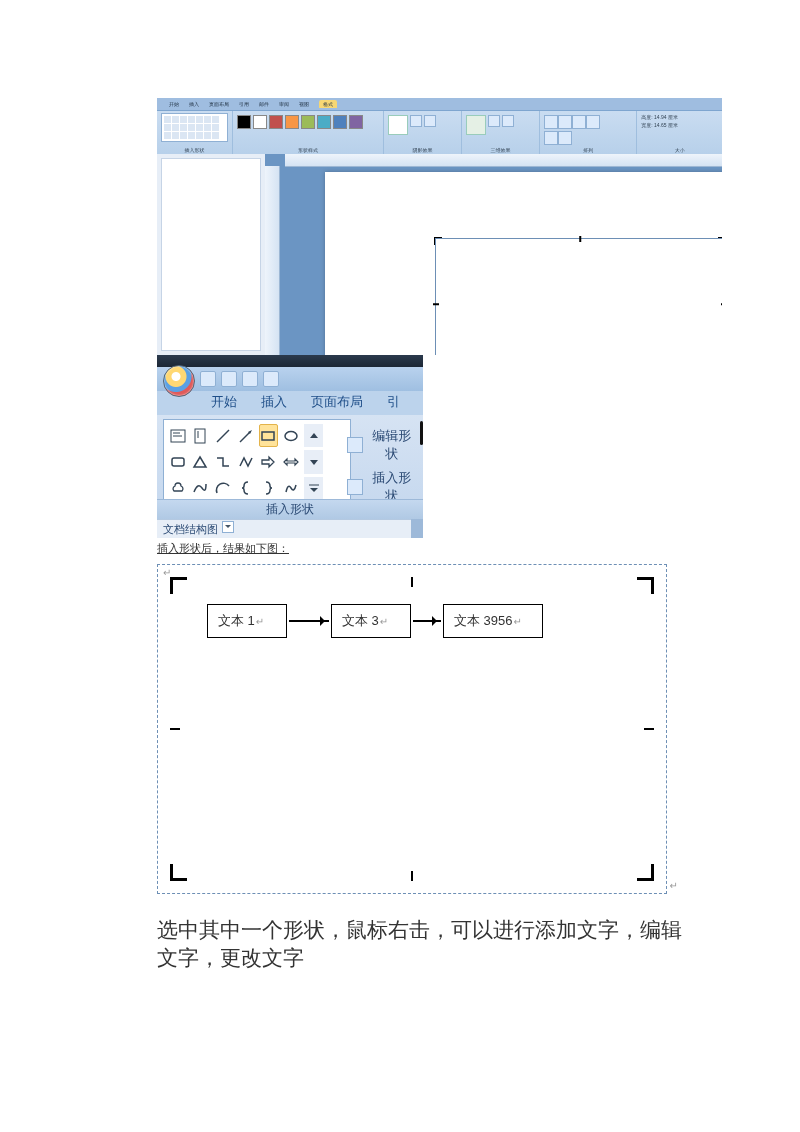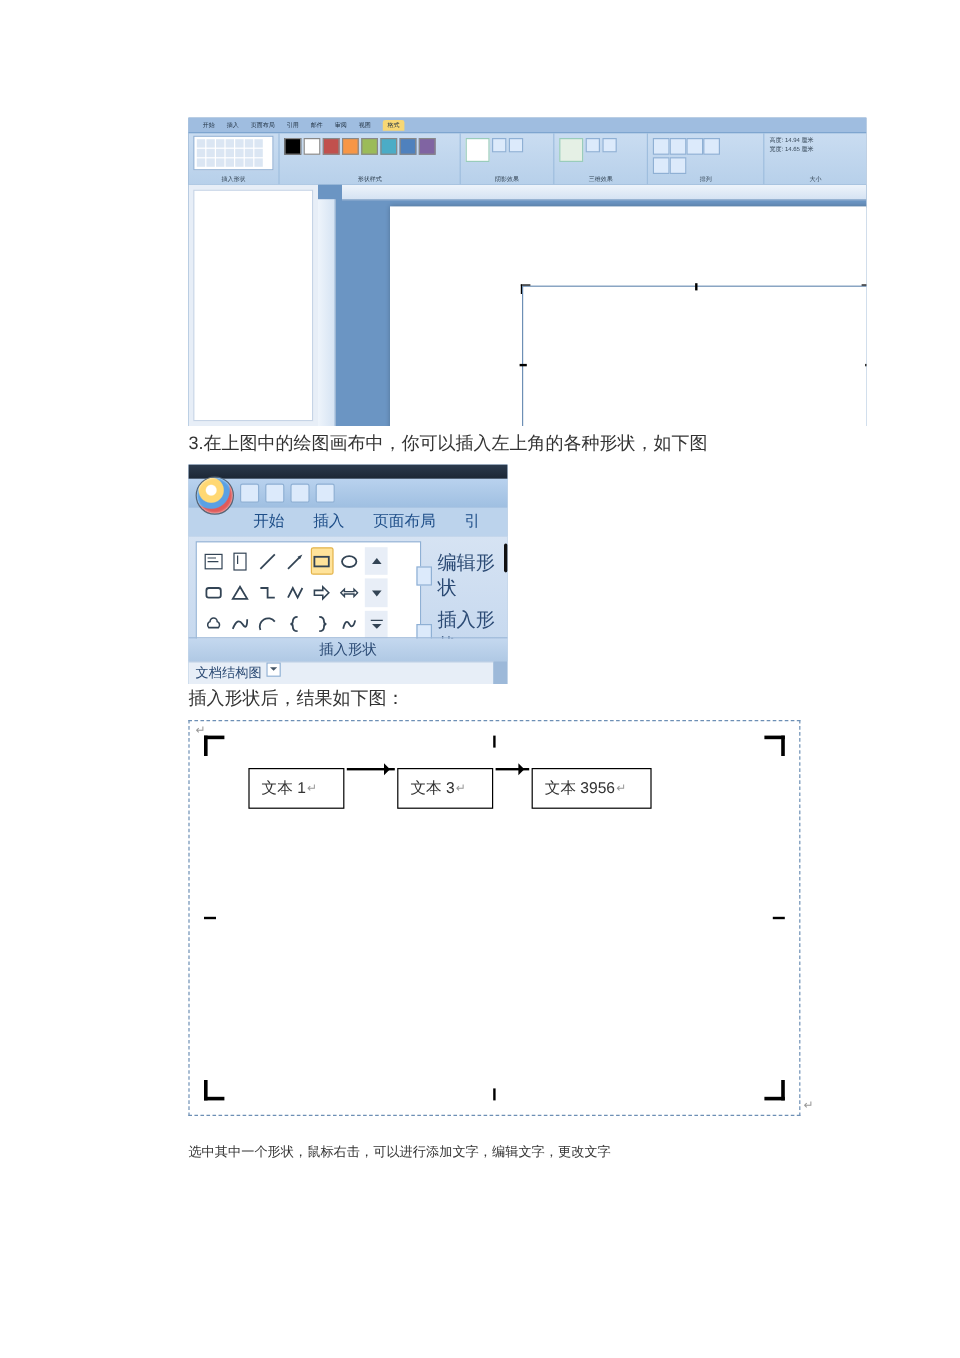--- a/index.html
+++ b/index.html
@@ -184,21 +184,21 @@
     position:absolute; left:6px; top:4px; width:178px; height:76px;
     background:#fff; border:1px solid #8fb0d4;
     display:grid; grid-template-columns:repeat(8, 1fr); grid-template-rows:repeat(3,1fr);
     padding:4px; gap:3px;
   }
   .shot2 .shapepanel .cell { display:flex; align-items:center; justify-content:center; }
   .shot2 .shapepanel svg { width:16px; height:16px; }
   .shot2 .shapepanel .cell.scroll { background:#e8eef7; }
   .shot2 .shapepanel .rect-sel { background:#ffe39a; border:1px solid #e3b34a; border-radius:2px; }
 
-  .shot2 .sidebtns { position:absolute; left:190px; top:6px; width:70px; font-size:16px; color:#2b4a74; }
+  .shot2 .sidebtns { position:absolute; left:190px; top:6px; width:70px; font-size:13px; color:#2b4a74;text-align:center; }
   .shot2 .sidebtns div { display:flex; align-items:center; gap:4px; margin:6px 0; }
   .shot2 .sidebtns .ic { width:14px; height:14px; background:#dceafb; border:1px solid #8fb0d4; }
 
   .shot2 .grplabel {
     position:absolute; left:0; right:0; bottom:0; height:19px;
     background: linear-gradient(#c4d8ef, #b0c9e4);
     text-align:center; font-size:12px; color:#2b4a74; line-height:19px;
     border-top:1px solid #9db9d9;
   }
 
@@ -209,21 +209,21 @@
   .shot2 .bottombar {
     position:absolute; left:0; right:12px; bottom:0; height:18px;
     background:#e7eef7; border-top:1px solid #b4c9e1;
     font-size:11px; color:#2b4a74; padding-left:6px; line-height:18px;
     display:flex; align-items:center; gap:18px;
   }
   .shot2 .bottombar .dd { width:10px;height:10px; border:1px solid #8fb0d4; display:inline-block; background:#fff; margin-left:4px; position:relative;}
   .shot2 .bottombar .dd::after{content:"";position:absolute;left:2px;top:3px;border:3px solid transparent;border-top-color:#456;}
 
   
-  .textline2 { margin: 3px 0 8px 157px; font-size: 15px; width:520px;}
+  .textline2 { margin: 3px 0 8px 157px; font-size: 11px; width:520px;text-decoration:underline;}
 
   
   .canvasWrap {
     margin-left: 157px;
     width: 510px;
     height: 330px;
     position: relative;
     border: 1px dashed #6d8fb5;
     background: #fff;
     box-sizing: border-box;
@@ -236,36 +236,36 @@
 
   .Lcorners.big::before, .Lcorners.big::after, .Lcorners.big .Lb::before, .Lcorners.big .Lb::after {
     width: 14px; height: 14px; border-width: 3px;
   }
   .mt { position:absolute; background:#000; }
   .mt.top { top:-2px; left:50%; width:2px; height:10px; transform:translateX(-50%);}
   .mt.bot { bottom:-2px; left:50%; width:2px; height:10px; transform:translateX(-50%);}
   .mt.lef { left:-2px; top:50%; width:10px; height:2px; transform:translateY(-50%);}
   .mt.rig { right:-2px; top:50%; width:10px; height:2px; transform:translateY(-50%);}
 
-  .boxrow { position:absolute; left: 35px; top: 25px; display:flex; }
+  .boxrow { position:absolute; left: 35px; top: 25px; display:flex; align-items:center; }
   .txtbox {
     border:1px solid #000; height:32px; padding: 0 10px;
     display:flex; align-items:center; font-size:13px; background:#fff;
   }
   .arrow {
     width:40px; height:2px; background:#000; position:relative; margin:0 2px;
   }
   .arrow::after{
     content:""; position:absolute; right:-1px; top:-4px;
     border:5px solid transparent; border-left-color:#000;
   }
   .retmark { font-size:10px; color:#999; margin-left:1px; }
 
   
-  .textline3 { margin: 22px 0 16px 157px; font-size:11px; width:540px; }
+  .textline3 { margin: 22px 0 16px 157px; font-size:21px; width:540px; }
 </style>
 </head>
 <body>
 
 <div class="page">
 
   <div class="shot1">
     <div class="ribbon">
       <div class="ribbon-top">
         <span>开始</span>
@@ -364,21 +364,20 @@
           <span class="Lb"></span>
           <span class="midtick" style="top:-3px;left:50%;width:1.5px;height:6px;transform:translateX(-50%)"></span>
           
           <span class="midtick" style="left:-3px;top:50%;width:6px;height:1.5px;transform:translateY(-50%)"></span>
           <span class="midtick" style="right:-3px;top:50%;width:6px;height:1.5px;transform:translateY(-50%)"></span>
         </div>
       </div>
     </div>
   </div>
 
-  <div class="textline">3.在上图中的绘图画布中，你可以插入左上角的各种形状，如下图</div>
 
   <div class="shot2">
     <div class="titlebar"></div>
     <div class="qat">
       <div class="orb"></div>
       <span class="qi"></span>
       <span class="qi"></span>
       <span class="qi"></span>
       <span class="qi"></span>
     </div>

